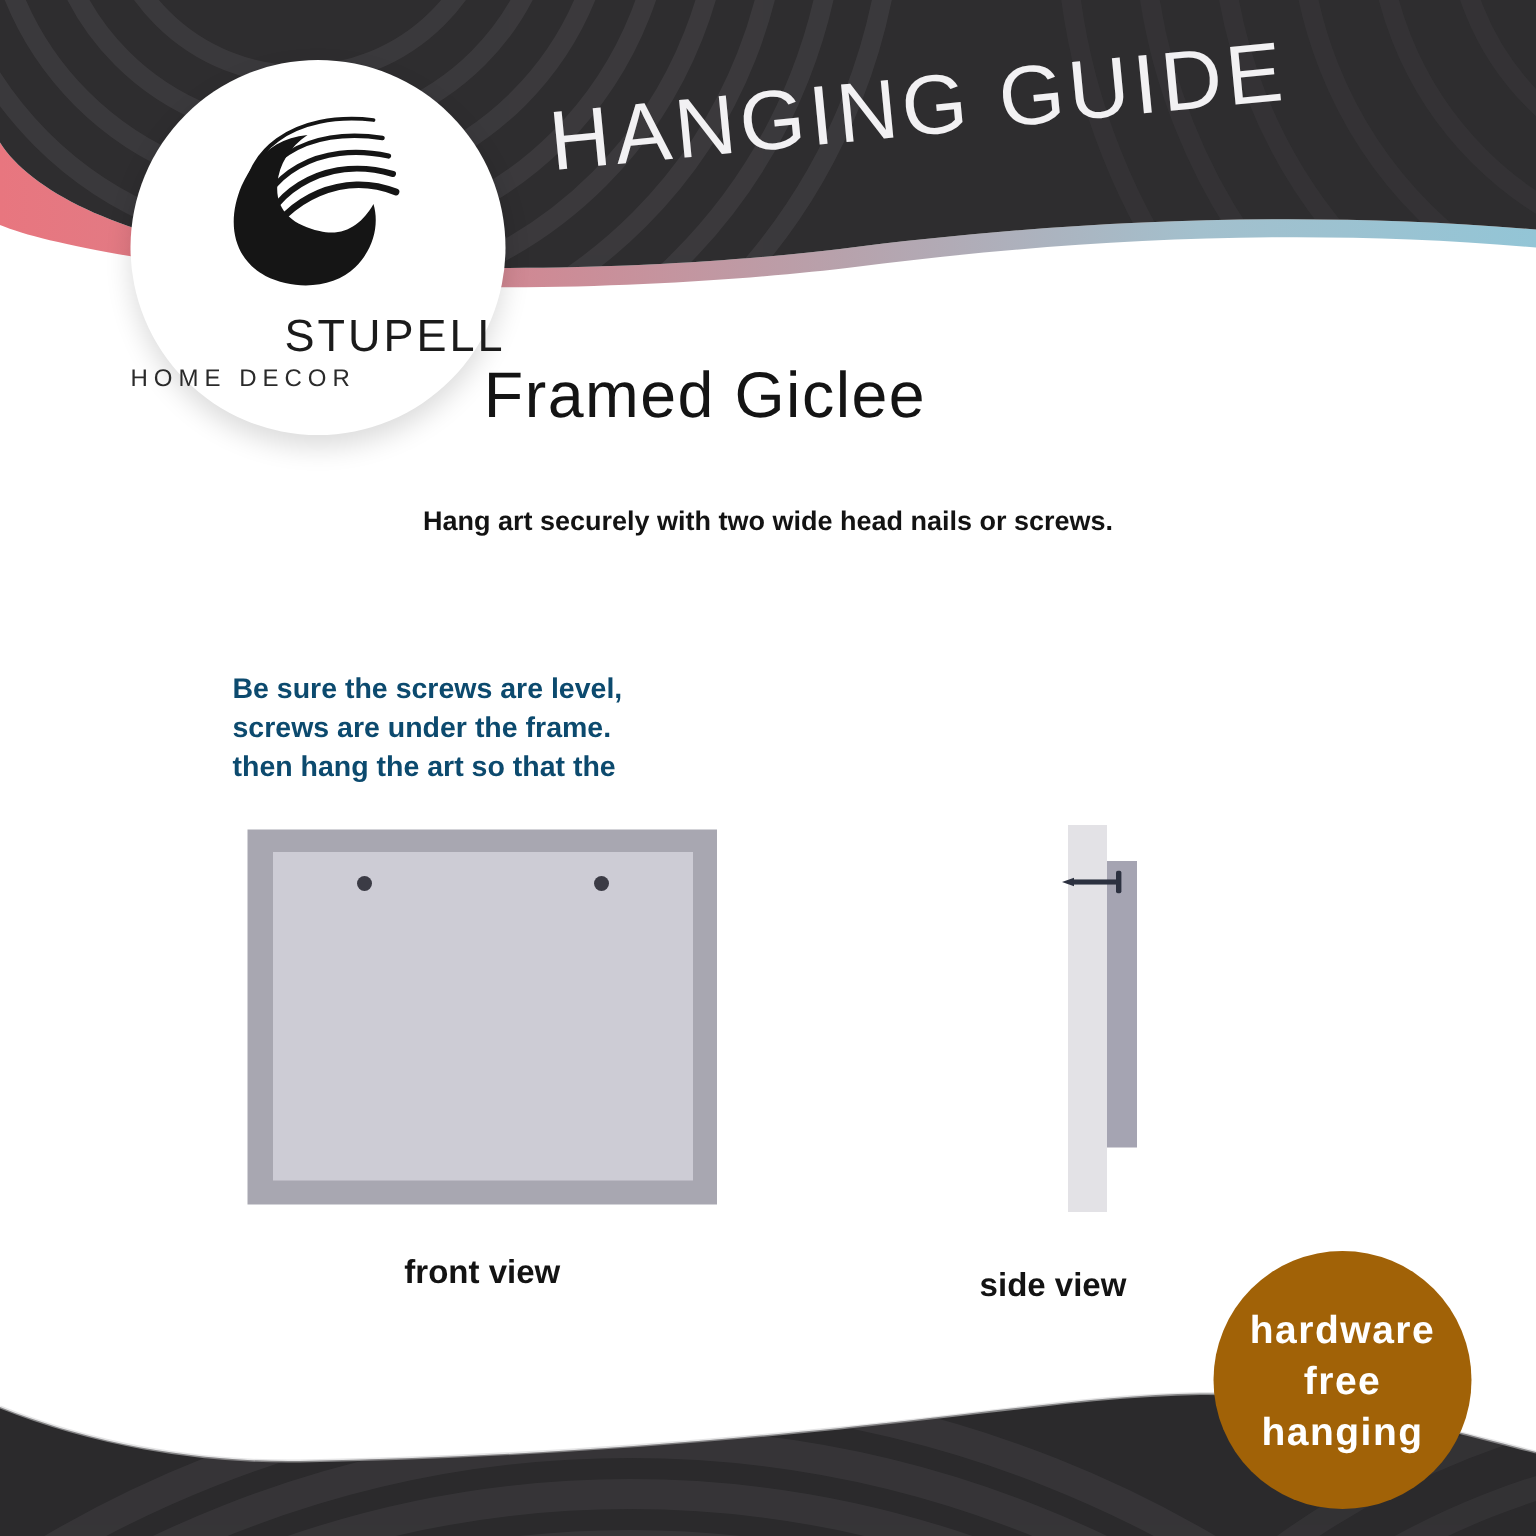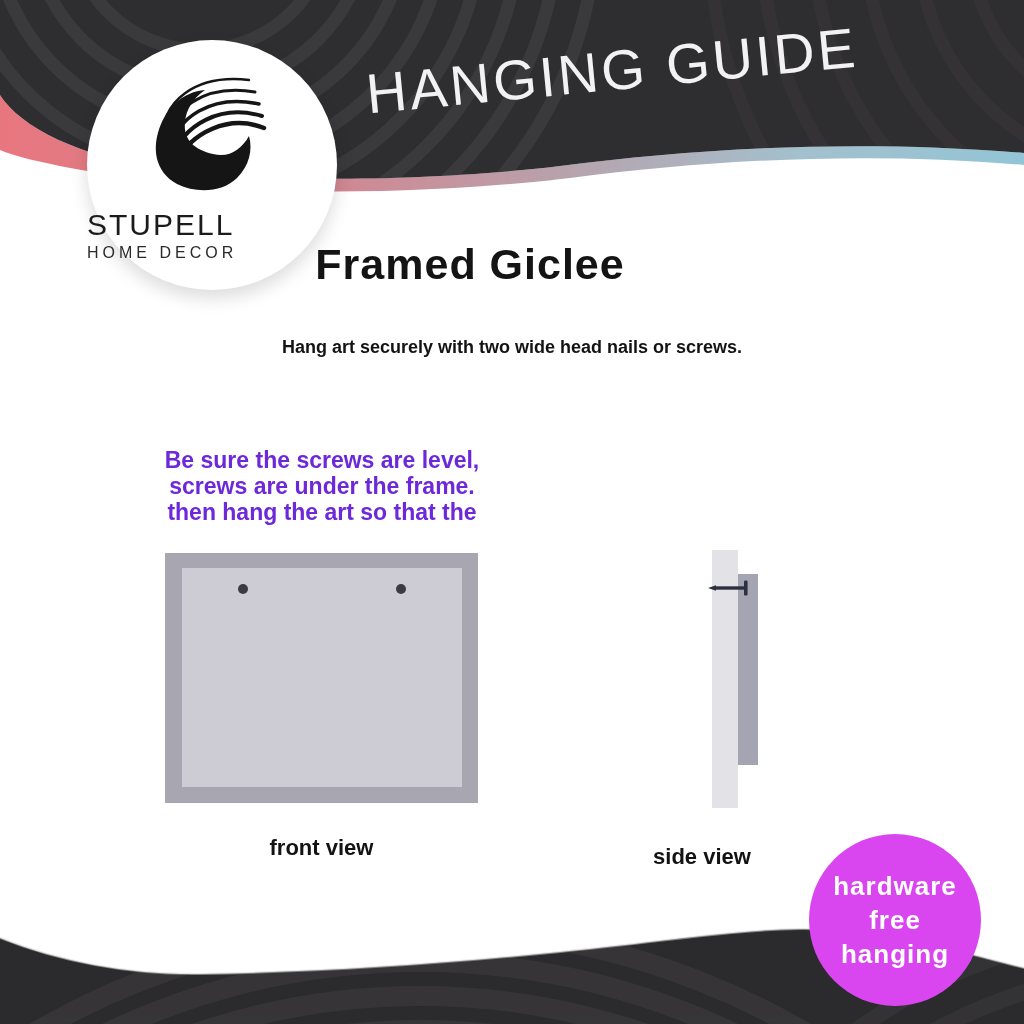--- a/index.html
+++ b/index.html
@@ -4,40 +4,40 @@
 <style>
   html,body{margin:0;padding:0;background:#ffffff;}
   .page{position:relative;width:1024px;height:1024px;overflow:hidden;background:#ffffff;
         font-family:"Liberation Sans", sans-serif;}
   .bg-svg{position:absolute;left:0;top:0;width:1024px;height:1024px;display:block;}
 
   
   .logo-circle{position:absolute;left:87px;top:40px;width:250px;height:250px;border-radius:50%;
                background:#ffffff;box-shadow:0 8px 18px rgba(0,0,0,.14);z-index:3;}
   .logo-mark{position:absolute;left:58px;top:26px;width:130px;height:140px;}
-  .logo-brand{position:absolute;left:0;top:168px;width:250px;text-align:left;
+  .logo-brand{position:absolute;left:0;top:168px;width:250px;text-align:right;
               font-size:30px;letter-spacing:2px;color:#1b1b1b;font-weight:500;}
   .logo-tagline{position:absolute;left:0;top:204px;width:250px;
                 font-size:16px;letter-spacing:4px;color:#2a2a2a;}
 
   
   .banner-title{position:absolute;left:352px;top:38px;width:520px;z-index:2;
                 transform:rotate(-5.5deg);transform-origin:center;
                 color:#f2f1f3;font-size:56px;letter-spacing:3px;text-align:center;
                 font-weight:400;white-space:nowrap;}
   .subtitle{position:absolute;left:0;top:240px;width:940px;text-align:center;
-            font-size:43px;color:#141414;letter-spacing:1px;font-weight:700;}
+            font-size:43px;color:#141414;letter-spacing:1px;font-weight:400;}
 
   
   .intro-text{position:absolute;left:62px;top:337px;width:900px;text-align:center;
               font-size:18px;font-weight:700;color:#131313;}
 
   
-  .front-text{position:absolute;left:155px;top:447px;width:334px;text-align:center;
-              font-size:23px;line-height:26px;font-weight:700;color:#6d28d9;}
+  .front-text{position:absolute;left:155px;top:447px;width:334px;
+              font-size:19px;line-height:26px;font-weight:700;color:#0c4a6e;}
   .side-text{position:absolute;left:595px;top:455px;width:280px;text-align:center;
              font-size:21px;line-height:26px;font-weight:700;color:#131313;}
 
   
   .frame-outer{position:absolute;left:165px;top:553px;width:313px;height:250px;background:#a8a7b1;}
   .frame-inner{position:absolute;left:17px;top:15px;width:280px;height:219px;background:#cdccd5;}
   .screw-dot{position:absolute;width:10px;height:10px;border-radius:50%;background:#3b3b45;}
   .screw-left{left:73px;top:31px;}
   .screw-right{left:231px;top:31px;}
 
@@ -46,21 +46,21 @@
   .side-bar-dark{position:absolute;left:738px;top:574px;width:20px;height:191px;background:#a5a4b2;}
   .nail-svg{position:absolute;left:706px;top:578px;width:46px;height:20px;}
 
   
   .caption{position:absolute;font-size:22px;font-weight:700;color:#131313;text-align:center;}
   .caption-front{left:165px;top:835px;width:313px;}
   .caption-side{left:640px;top:844px;width:124px;text-align:center;}
 
   
   .badge{position:absolute;left:809px;top:834px;width:172px;height:172px;border-radius:50%;
-         background:#d946ef;z-index:4;display:flex;flex-direction:column;align-items:center;
+         background:#a16207;z-index:4;display:flex;flex-direction:column;align-items:center;
          justify-content:center;color:#ffffff;font-size:26px;line-height:34px;font-weight:600;
          letter-spacing:1px;text-align:center;}
 </style>
 </head>
 <body>
 
 <div class="page">
 
   <svg class="bg-svg" viewBox="0 0 1024 1024">
     <defs>

